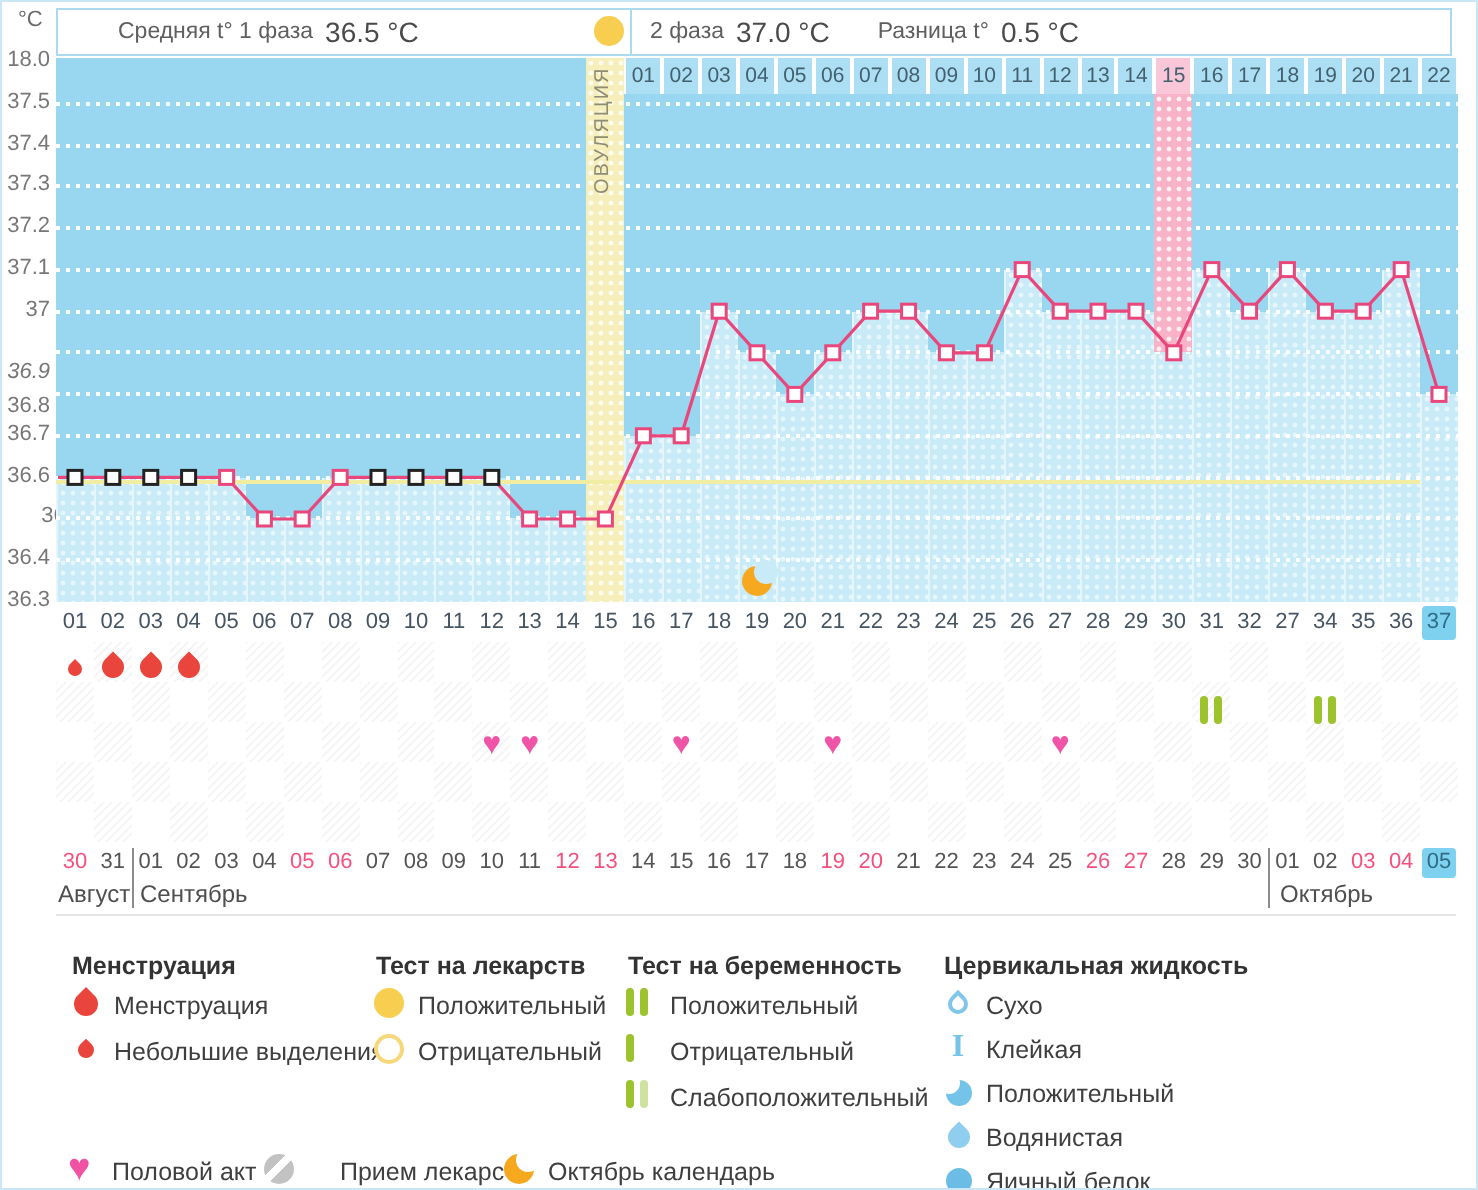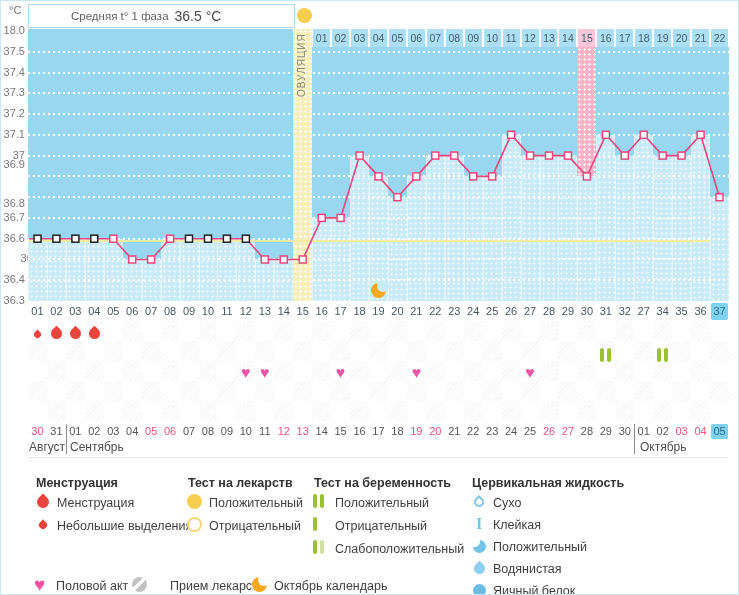--- a/index.html
+++ b/index.html
@@ -61,37 +61,43 @@
   .cfegg{width:13px;height:13px;background:#6CBDE6;border-radius:50%;}
   .lheart{color:#F052A4;font-size:19px;line-height:16px;}
   .hr{position:absolute;background:#E6E6E6;height:1px;}
 </style>
 </head>
 <body>
 
 <div id="app">
   <span class="unit abs">°C</span>
 
-  <div class="hbox" style="left:27px;width:267px;padding-left:42px">
+  <div class="hbox" style="left:27px;width:294px;padding-left:30px">
     <span class="hlab">Средняя t° 1 фаза</span>
     <span class="hval">36.5 °C</span>
   </div>
 
   <div class="ovudot abs"></div>
 
+  <div class="hbox" style="left:314px;width:411px;padding-left:9px">
+    <span class="hlab">2 фаза</span>
+    <span class="hval">37.0 °C</span>
+    <span class="hlab" style="margin-left:24px">Разница t°</span>
+    <span class="hval">0.5 °C</span>
+  </div>
 
   <div id="yaxis">
       <div class="ytick abs" style="left: 0px; top: 23px;">18.0</div>
       <div class="ytick abs" style="left: 0px; top: 43.7692px;">37.5</div>
       <div class="ytick abs" style="left: 0px; top: 64.5385px;">37.4</div>
       <div class="ytick abs" style="left: 0px; top: 85.3077px;">37.3</div>
       <div class="ytick abs" style="left: 0px; top: 106.077px;">37.2</div>
       <div class="ytick abs" style="left: 0px; top: 126.846px;">37.1</div>
       <div class="ytick abs" style="left: 0px; top: 147.615px;">37</div>
-      <div class="ytick abs" style="left: 0px; top: 157px;">36.9</div>
+      <div class="ytick abs" style="left: 0px; top: 179px; font-style: italic;">36.9</div>
       <div class="ytick abs" style="left: 0px; top: 196px;">36.8</div>
       <div class="ytick abs" style="left: 0px; top: 209.923px;">36.7</div>
       <div class="ytick abs" style="left: 0px; top: 230.692px;">36.6</div>
       <div class="ytick abs" style="left: 17px; top: 251.462px; text-align: right;">36.5</div>
       <div class="ytick abs" style="left: 0px; top: 272.231px;">36.4</div>
       <div class="ytick abs" style="left: 0px; top: 293px;">36.3</div>
     </div>
   <div id="plot" class="abs">
       <div class="ufill" style="left: 0px; width: 18.9459px; top: 209.692px; height: 62.3077px;"></div>
       <div class="ufill" style="left: 18.9459px; width: 18.9459px; top: 209.692px; height: 62.3077px;"></div>

